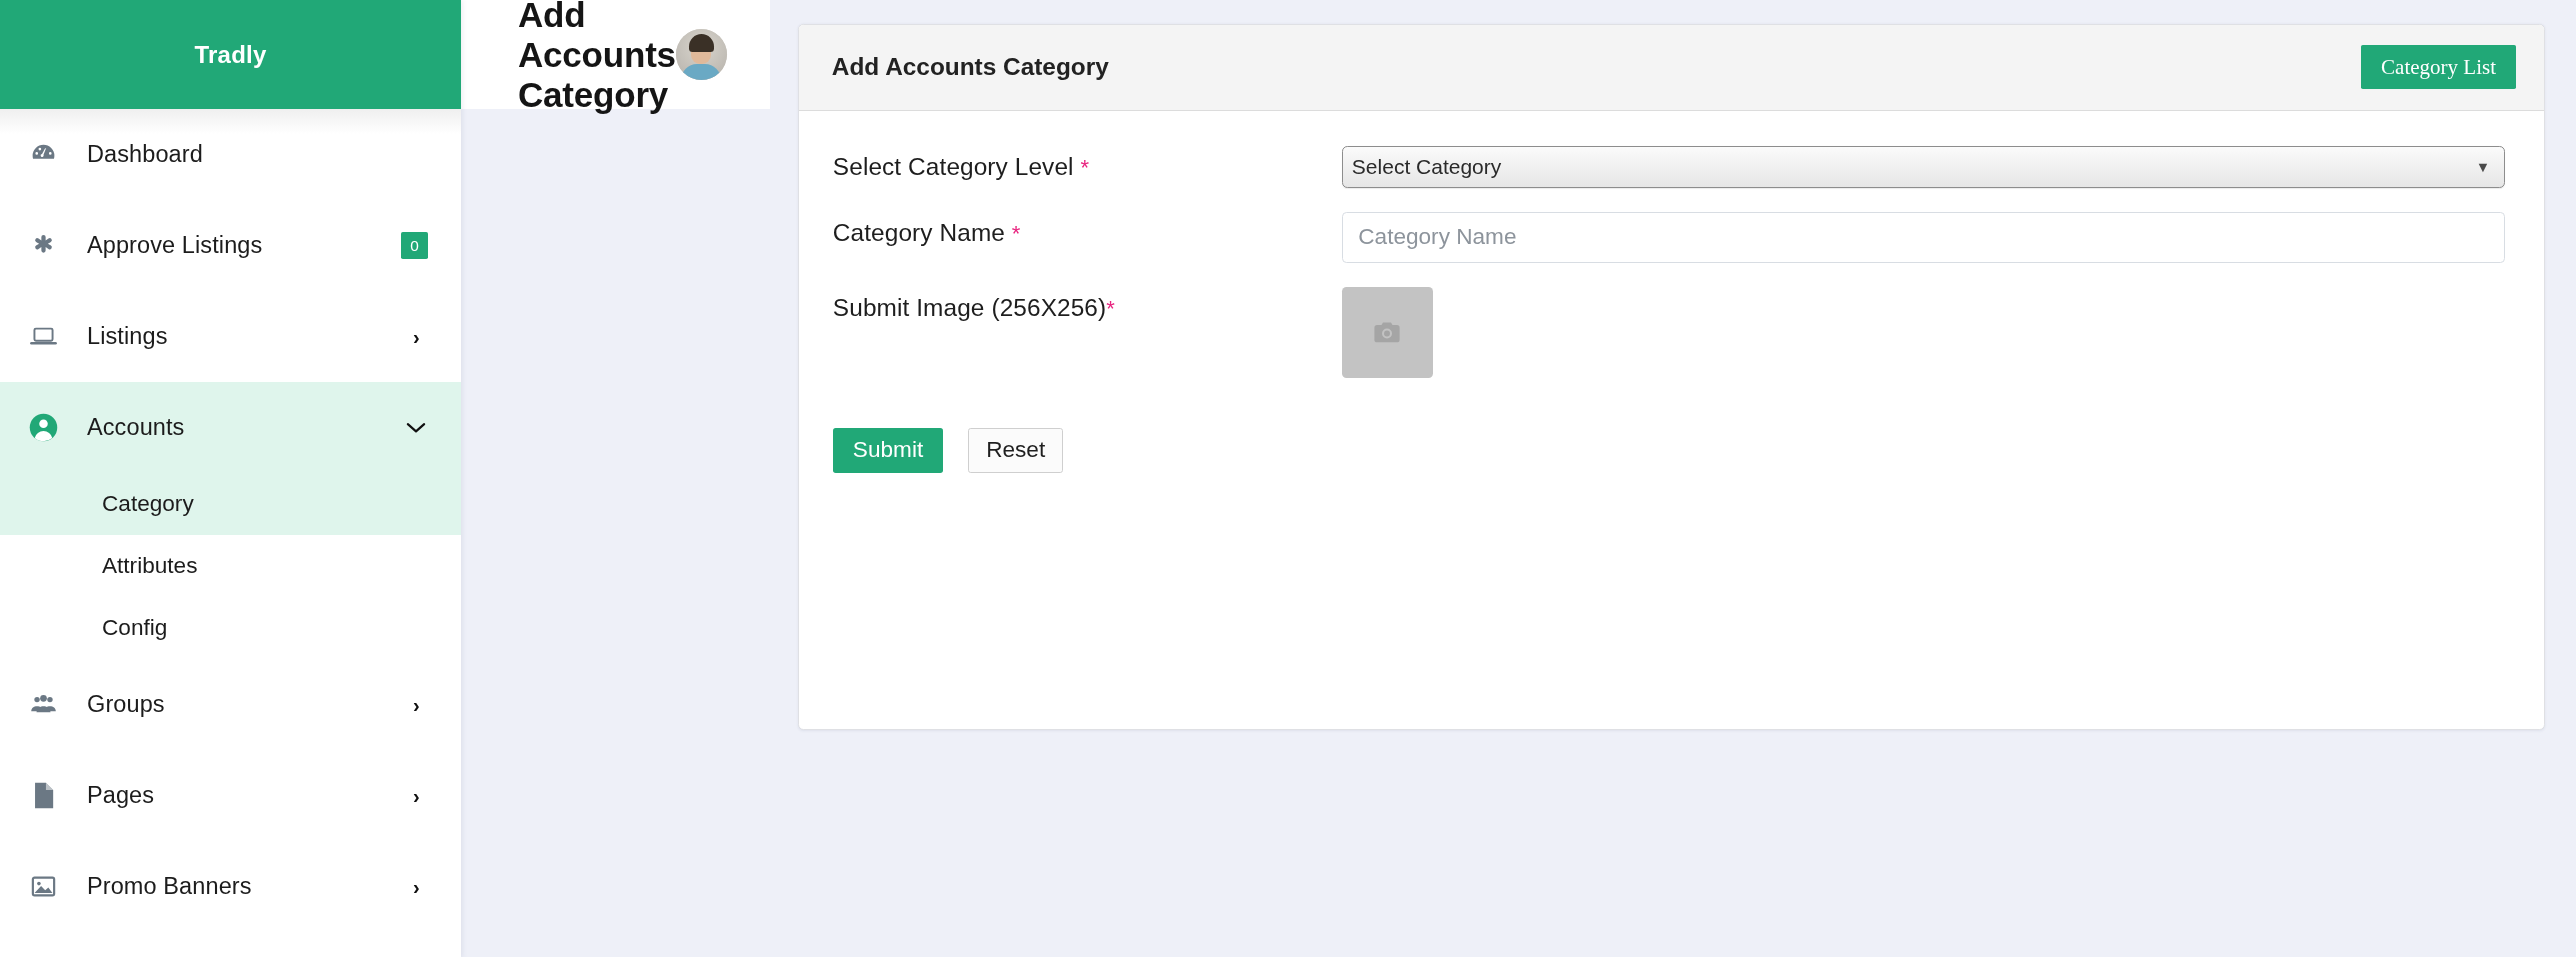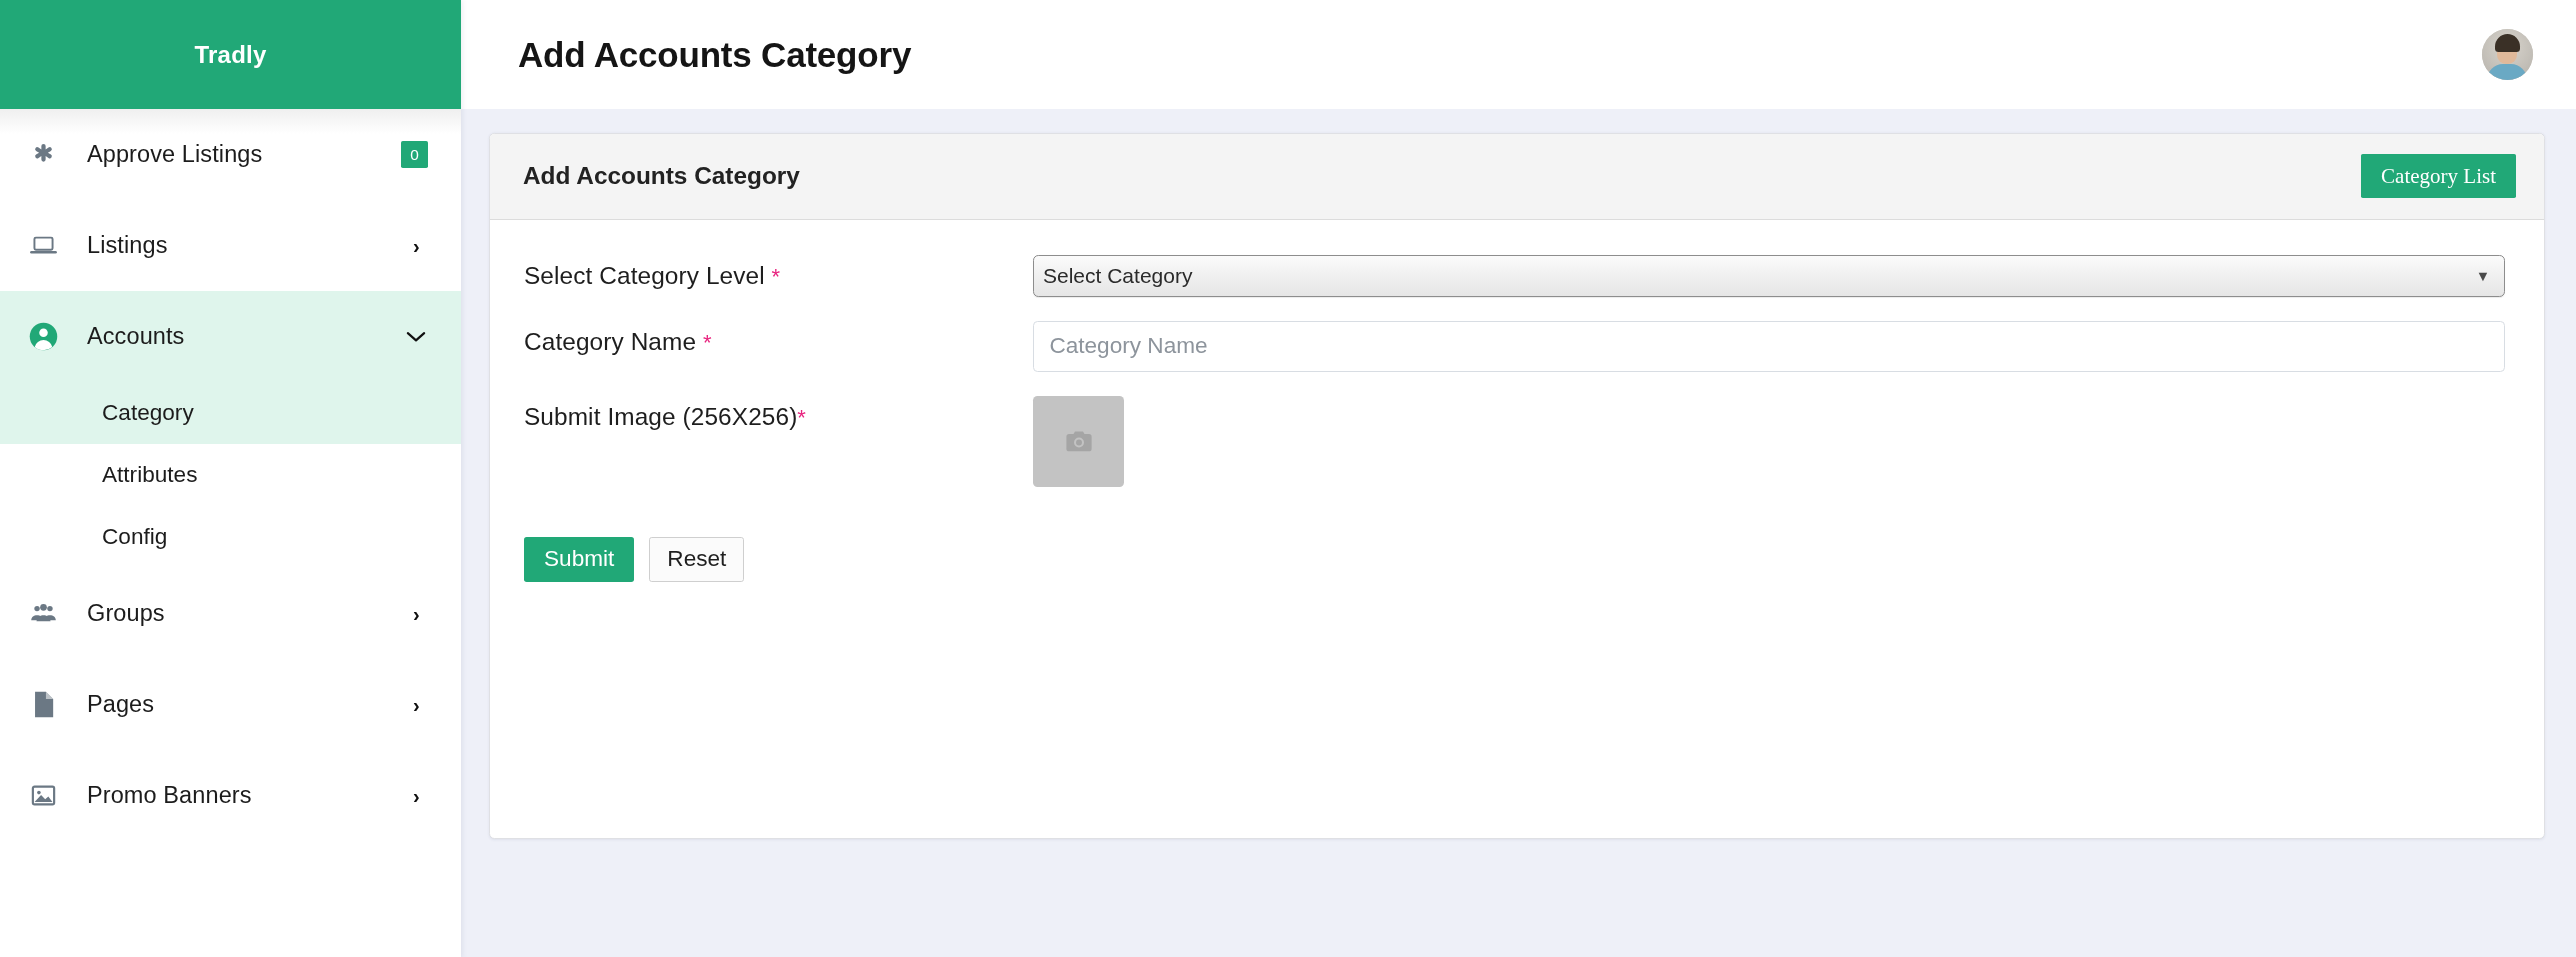--- a/index.html
+++ b/index.html
@@ -100,21 +100,21 @@
     color: #1c1c1c;
     cursor: pointer;
   }
   .sub-item.active { background: #dff5ec; }
 
   
   .main {
     flex: 1 1 auto;
     height: 958px;
     display: flex;
-    flex-direction: column;
+    flex-direction: row;
     min-width: 0;
   }
   .topbar {
     height: 109px;
     flex: 0 0 109px;
     background: #ffffff;
     display: flex;
     align-items: center;
     padding: 0 43px 0 57px;
     position: relative;
@@ -265,21 +265,21 @@
     display: flex;
     align-items: center;
     justify-content: center;
     cursor: pointer;
   }
   .upload-box svg { display:block; }
 
   .actions {
     display: flex;
     align-items: center;
-    gap: 15px;
+    gap: 25px;
     padding: 0 0 0 0;
     margin-top: 50px;
   }
   .btn-submit {
     background: #21a877;
     color: #ffffff;
     border: none;
     font-size: 22.6px;
     font-family: "Liberation Sans", sans-serif;
     padding: 10px 20px;
@@ -304,20 +304,28 @@
 
 <div id="app">
 
   <aside class="sidebar">
     <div class="brand">
       <span class="brand-text">Tradly</span>
     </div>
 
     <nav class="nav-scroll">
 
+      <div class="nav-item">
+        <span class="nav-icon">
+          <svg width="29" height="29" viewBox="0 0 24 24" fill="#6b7884">
+            <path d="M12 4a9 9 0 0 0-9 9 9 9 0 0 0 .35 2.5h17.3A9 9 0 0 0 21 13a9 9 0 0 0-9-9zm-5.6 8.2a1.1 1.1 0 1 1 0-2.2 1.1 1.1 0 0 1 0 2.2zm2.6-3.6a1.1 1.1 0 1 1 0-2.2 1.1 1.1 0 0 1 0 2.2zm8.6 3.6a1.1 1.1 0 1 1 0-2.2 1.1 1.1 0 0 1 0 2.2zM13.1 7.3l1.1-.6-2.2 5.6a1.25 1.25 0 1 1-1.2-.7z"></path>
+          </svg>
+        </span>
+        <span class="nav-label">Dashboard</span>
+      </div>
 
       <div class="nav-item">
         <span class="nav-icon">
           <svg width="27" height="27" viewBox="0 0 24 24" fill="#6b7884">
             <path d="M12 2.6a1.9 1.9 0 0 1 1.9 1.9v3.1l2.5-1.8a1.9 1.9 0 1 1 2.2 3.1l-2.7 1.6 2.7 1.6a1.9 1.9 0 1 1-2.2 3.1l-2.5-1.8v3.1a1.9 1.9 0 1 1-3.8 0v-3.1l-2.5 1.8a1.9 1.9 0 1 1-2.2-3.1l2.7-1.6-2.7-1.6a1.9 1.9 0 1 1 2.2-3.1l2.5 1.8V4.5A1.9 1.9 0 0 1 12 2.6z"></path>
           </svg>
         </span>
         <span class="nav-label">Approve Listings</span>
         <span class="nav-badge">0</span>
       </div>

